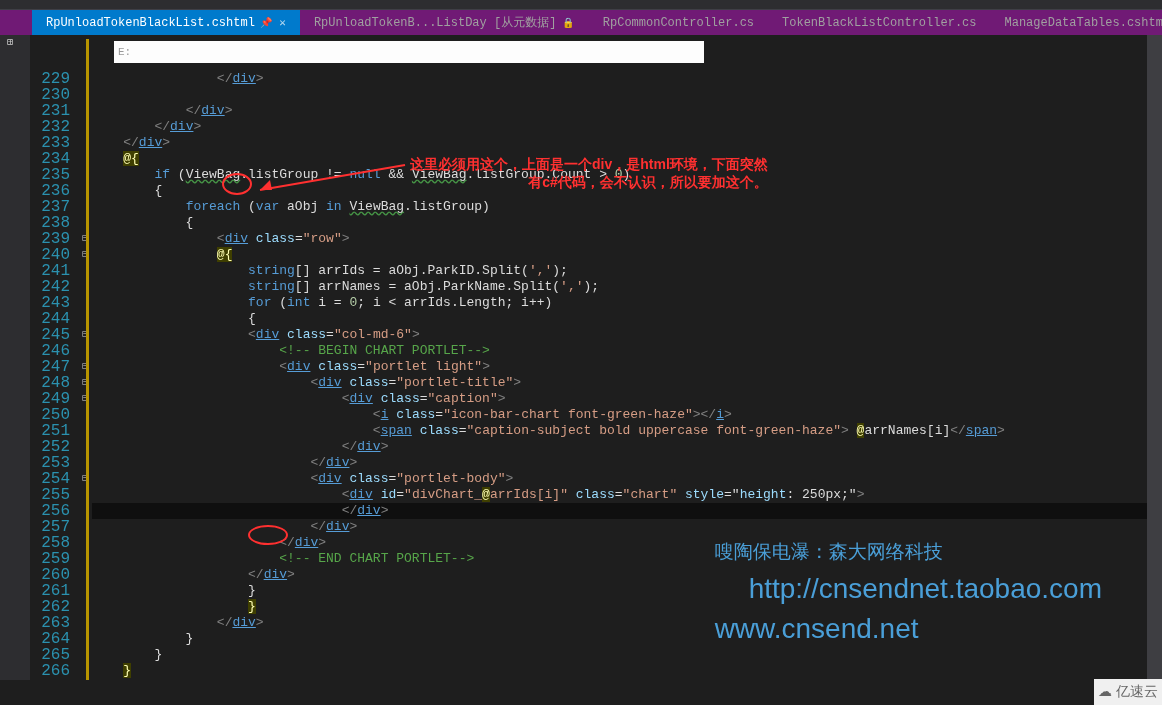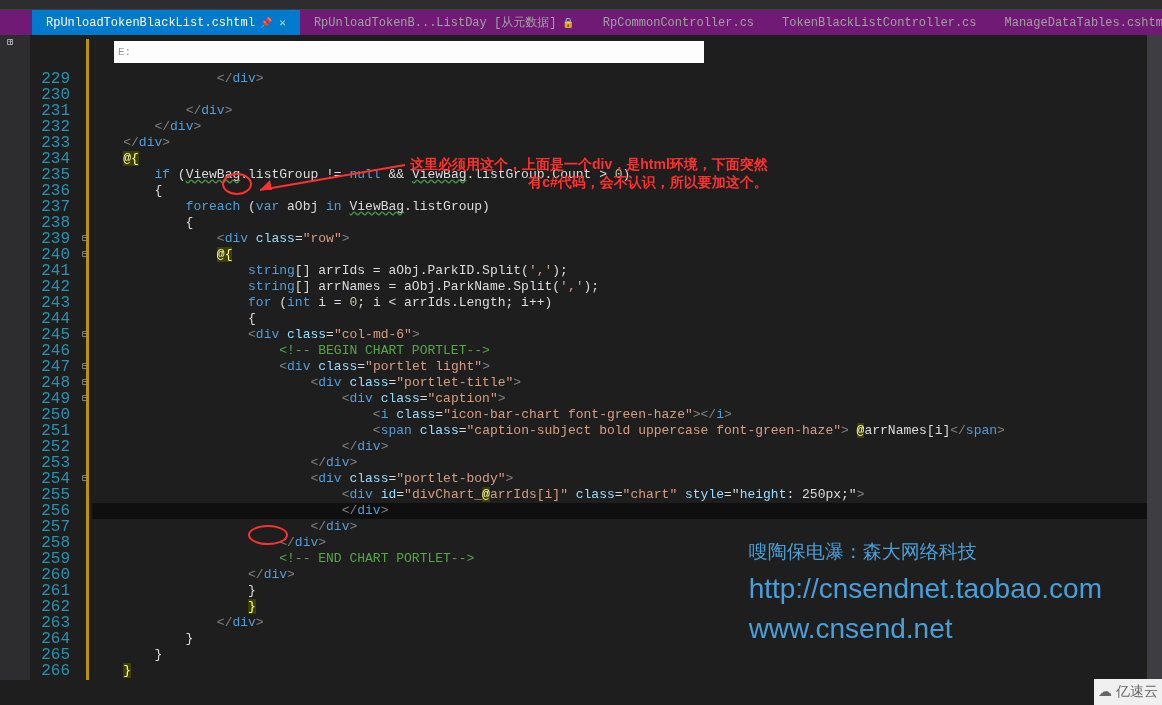--- a/index.html
+++ b/index.html
@@ -107,21 +107,21 @@
   position: absolute;
   left: -6px;
   top: 4px;
   width: 3px;
   background: #b89500;
   height: 650px;
 }
 
 .kw { color: #569cd6; }
 .str { color: #d69d85; }
-.tag { color: #569cd6; }
+.tag { color: #569cd6; text-decoration: underline; }
 .attr { color: #9cdcfe; }
 .bracket { color: #808080; }
 .comment { color: #57a64a; }
 .razor { color: #ffffb3; background: #3f3f00; }
 .num { color: #b5cea8; }
 .varund { color: #dcdcdc; text-decoration: underline wavy #469646; text-decoration-skip-ink: none; }
 
 .breadcrumb-box {
   position: absolute;
   left: 84px;
@@ -158,21 +158,21 @@
 .watermark {
   position: absolute;
   right: 60px;
   bottom: 60px;
   color: #4a9fd8;
   font-family: 'Microsoft YaHei', sans-serif;
   z-index: 4;
   text-align: left;
 }
 .watermark-line1 { font-size: 19px; margin-bottom: 8px; }
-.watermark-line2 { font-size: 28px; margin-bottom: 8px; }
+.watermark-line2 { font-size: 28px; margin-bottom: 8px; margin-left: 34px; }
 .watermark-line3 { font-size: 28px; }
 .corner-logo {
   position: absolute;
   right: 0;
   bottom: 0;
   background: #f0f0f0;
   color: #666;
   padding: 4px 4px;
   font-size: 14px;
   font-family: sans-serif;

